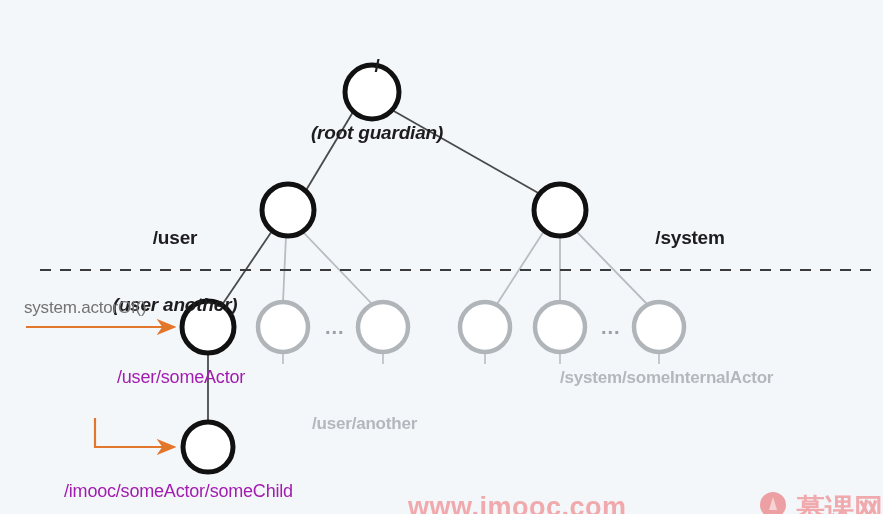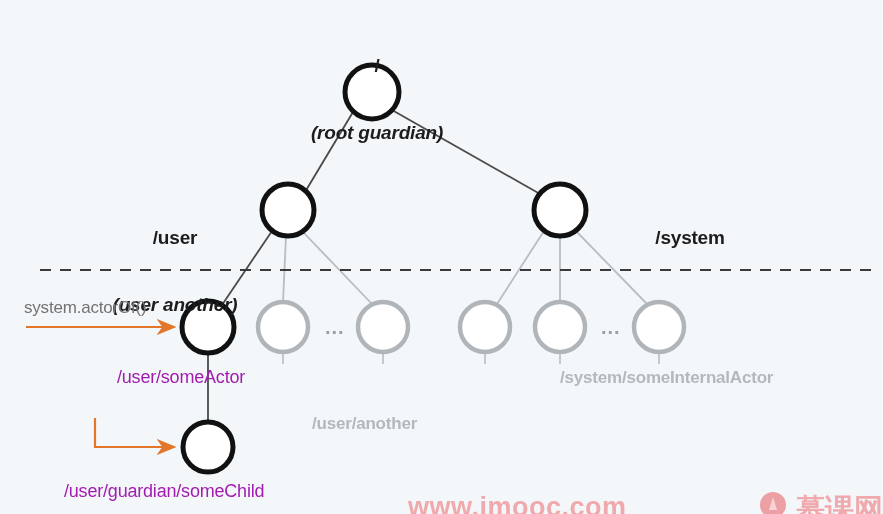--- a/index.html
+++ b/index.html
@@ -178,21 +178,21 @@
   <div class="lbl lbl-guardian" style="left:600px; top:182px; width:180px; text-align:center;">
     <div class="slashname">/system</div>
   </div>
 
   <div class="lbl lbl-path-dark" style="left:117px; top:367px;">/user/someActor</div>
 
   <div class="lbl lbl-path-gray" style="left:312px; top:369px;margin-top:45px;">/user/another</div>
 
   <div class="lbl lbl-path-gray" style="left:560px; top:368px;">/system/someInternalActor</div>
 
-  <div class="lbl lbl-path-dark" style="left:64px; top:481px;">/user/guardian/someChild</div>
+  <div class="lbl lbl-path-dark" style="left:64px; top:481px;">/imooc/someActor/someChild</div>
 
   <div class="ellipsis-dots" style="left:325px; top:316px;">...</div>
 
   <div class="ellipsis-dots" style="left:601px; top:316px;">...</div>
 
   <div class="lbl lbl-orange" style="left:24px; top:298px;">system.actorOf()</div>
 
 
   <div class="watermark" style="left:408px; top:492px;">www.imooc.com</div>
 

